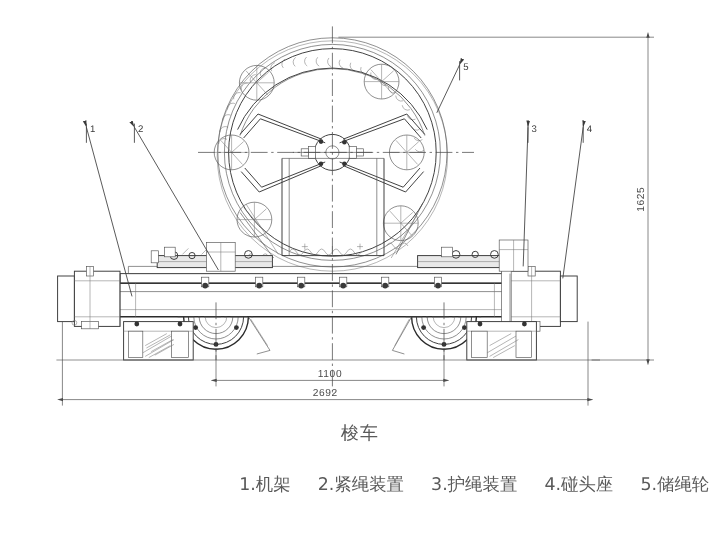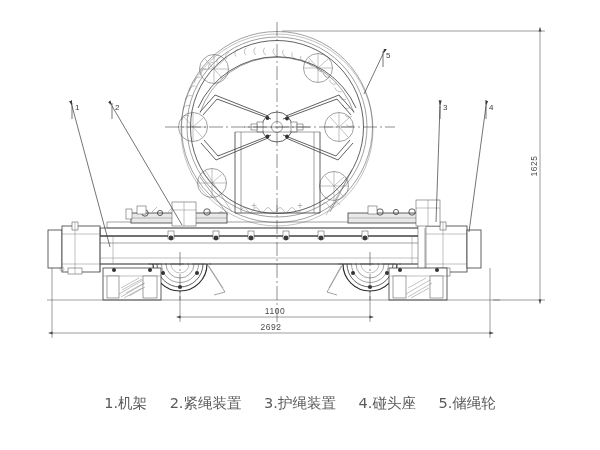--- a/index.html
+++ b/index.html
@@ -29,21 +29,21 @@
   .dimtxt{font-family:"Liberation Sans",sans-serif;font-size:8.5px;fill:#4a4a4a;letter-spacing:.5px;}
   .calltxt{font-family:"Liberation Sans",sans-serif;font-size:8px;fill:#3a3a3a;}
   .cap-title{
     position:absolute;left:0;top:352px;width:600px;
     text-align:center;
     font-family:"DejaVu Sans","Liberation Sans",sans-serif;
     font-size:15px;color:#5a5a5a;letter-spacing:1px;
   }
   .cap-legend{
     position:absolute;left:0;top:394px;width:600px;
-    text-align:center;
+    text-align:right;
     font-family:"DejaVu Sans","Liberation Sans",sans-serif;
     font-size:14.5px;color:#5a5a5a;
     white-space:nowrap;
   }
   .cap-legend span.item{display:inline-block;margin:0 9px;}
 </style>
 </head>
 <body>
 
 <div id="stage">
@@ -397,20 +397,21 @@
 
     <g>
       <line x1="282" y1="31" x2="545" y2="31" class="dim"></line>
       <line x1="493" y1="300" x2="545" y2="300" class="dim"></line>
       <line x1="540" y1="31" x2="540" y2="300" class="dim" marker-start="url(#arrS)" marker-end="url(#arrE)"></line>
       <text x="537" y="166" text-anchor="middle" class="dimtxt" transform="rotate(-90 537 166)">1625</text>
     </g>
 
   </svg>
 
+  <div class="cap-title">梭车</div>
 
   <div class="cap-legend">
     <span class="item"><span>1.</span><span>机架</span></span>
     <span class="item"><span>2.</span><span>紧绳装置</span></span>
     <span class="item"><span>3.</span><span>护绳装置</span></span>
     <span class="item"><span>4.</span><span>碰头座</span></span>
     <span class="item"><span>5.</span><span>储绳轮</span></span>
   </div>
 
 </div>

